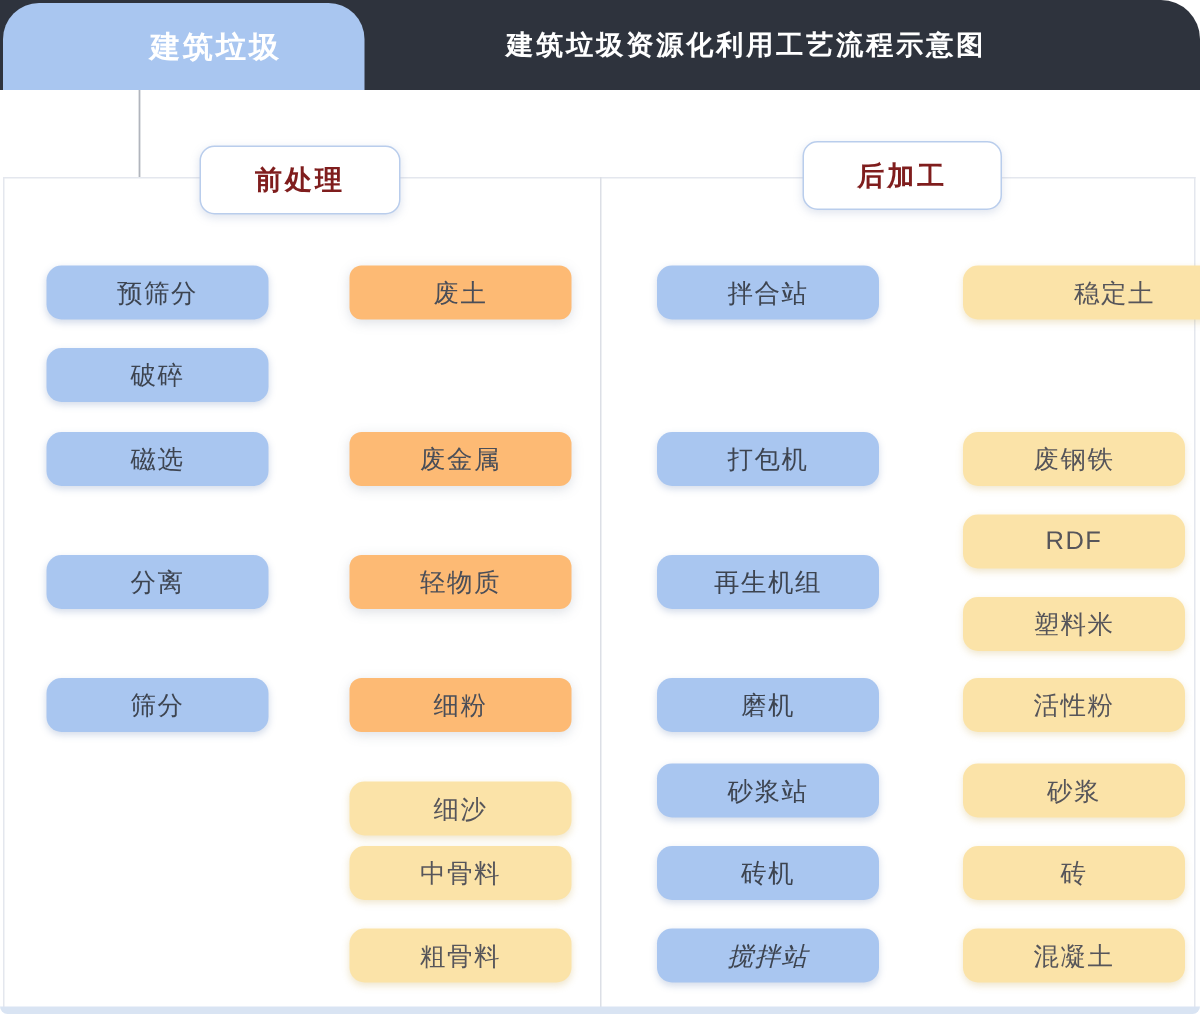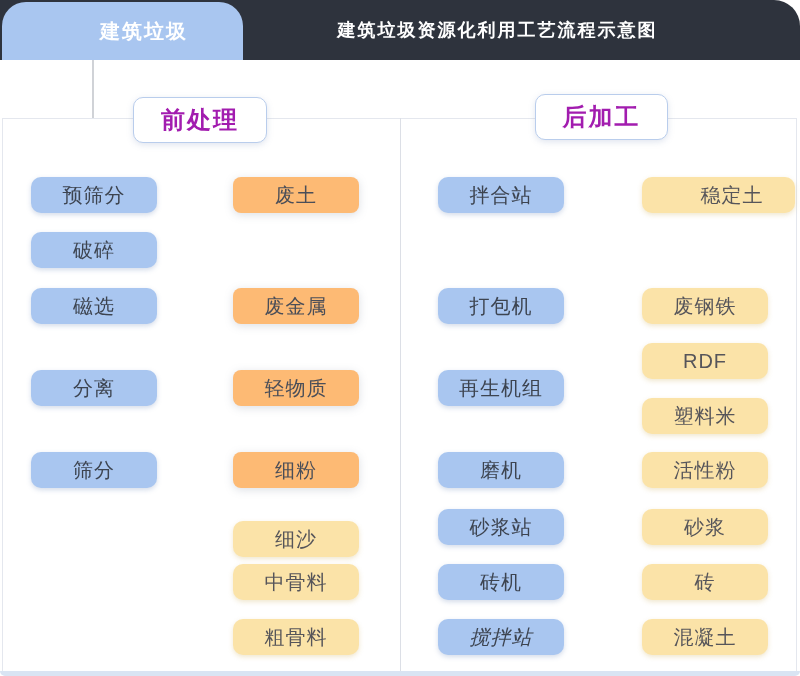--- a/index.html
+++ b/index.html
@@ -36,28 +36,28 @@
   }
   .bottom-accent{
     position:absolute;left:0;top:671px;width:800px;height:5px;
     background:#d9e4f3;border-radius:0 0 6px 6px;
   }
   
   .section-label{
     position:absolute;height:46px;background:#ffffff;
     border:1.5px solid #b9cdec;border-radius:10px;box-sizing:border-box;
     display:flex;align-items:center;justify-content:center;
-    color:#a21caf;font-size:24px;font-weight:bold;letter-spacing:2px;
+    color:#7f1d1d;font-size:18px;font-weight:bold;letter-spacing:2px;
     box-shadow:0 2px 6px rgba(130,150,190,0.25);
   }
   
   .node{
-    position:absolute;width:126px;height:36px;border-radius:10px;
+    position:absolute;width:148px;height:36px;border-radius:10px;
     display:flex;align-items:center;justify-content:center;
-    font-size:20px;letter-spacing:1px;color:#43485e;
+    font-size:17px;letter-spacing:1px;color:#43485e;
   }
   .node.blue{
     background:#a9c6f0;color:#3d4450;
     box-shadow:0 2px 5px rgba(100,130,180,0.28);
   }
   .node.yellow{
     background:#fbe3a8;color:#56555a;
     box-shadow:0 2px 5px rgba(205,175,95,0.30);
   }
   .node.white{

